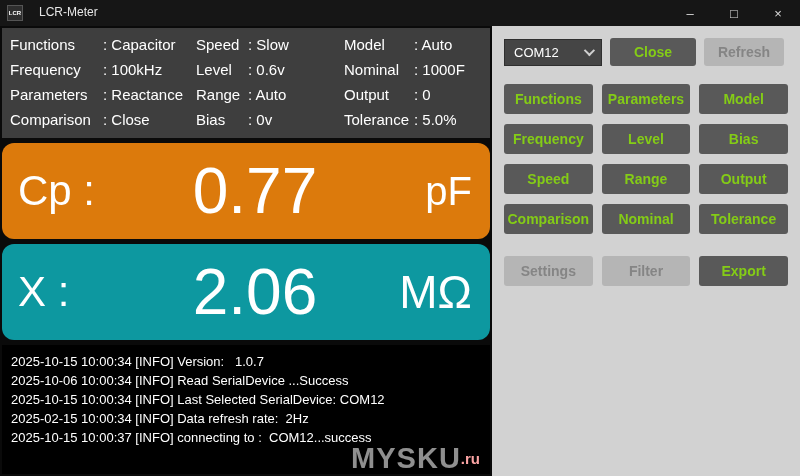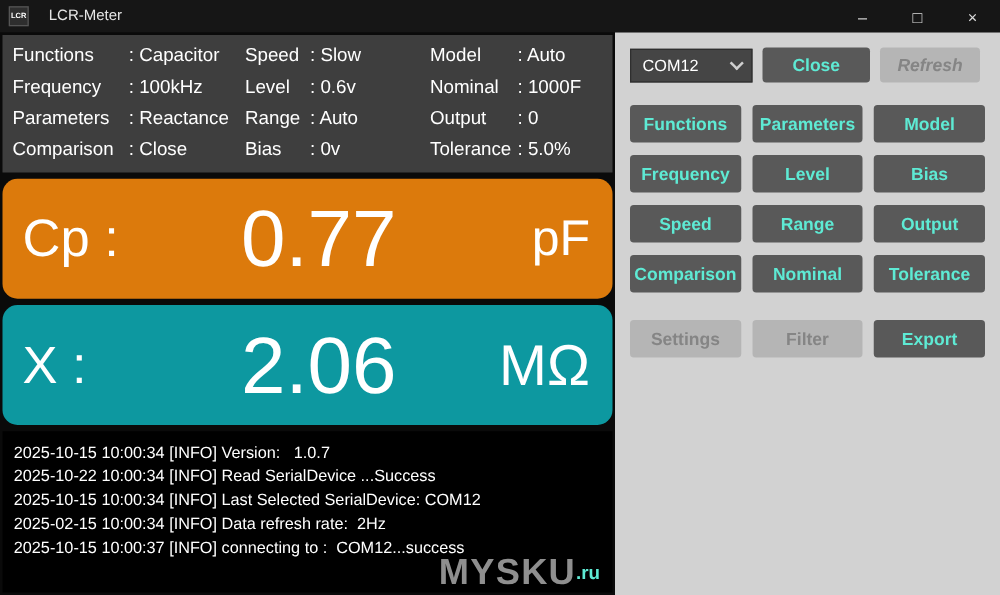--- a/index.html
+++ b/index.html
@@ -33,31 +33,31 @@
   .display.teal   { background:#0d98a0; }
   .m-param { font-size:42px; width:130px; flex:0 0 130px; }
   .m-value { flex:1; text-align:center; font-size:64px; }
   .m-unit  { width:110px; flex:0 0 110px; text-align:right; font-size:40px; }
   .display.teal .m-unit { font-size:46px; }
 
   
   .log { flex:1; margin:5px 2px 2px 2px; background:#000; color:#fff; padding:7px 9px; position:relative; font-size:13px; line-height:19px; }
   .log-line { white-space:pre; overflow:hidden; }
   .watermark { position:absolute; right:10px; bottom:6px; font-weight:bold; letter-spacing:1px; color:#8f8f8f; font-size:29px; text-shadow:1px 1px 1px #000; }
-  .watermark .wm-suffix { color:#5eead4; font-size:15px; vertical-align:top; letter-spacing:0; }
+  .watermark .wm-suffix { color:#fca5a5; font-size:15px; vertical-align:top; letter-spacing:0; }
 
   
   .right { flex:1; background:#d2d2d2; padding:12px 12px 0 12px; display:flex; flex-direction:column; }
   .top-row { display:flex; gap:8px; margin-bottom:18px; align-items:center; }
   .port-select { width:98px; height:27px; background:#454545; border:1px solid #2f2f2f; color:#fff; font-size:13px; display:flex; align-items:center; justify-content:space-between; padding:0 9px; cursor:default; }
   .chevron { width:8px; height:8px; border-right:2px solid #cfcfcf; border-bottom:2px solid #cfcfcf; transform:rotate(45deg) translateY(-2px); }
-  .btn { background:#595959; color:#5eead4; border:none; border-radius:3px; font-family:inherit; font-weight:600; font-size:14px; height:28px; cursor:default; }
+  .btn { background:#595959; color:#84cc16; border:none; border-radius:3px; font-family:inherit; font-weight:600; font-size:14px; height:28px; cursor:default; }
   .btn.disabled { background:#b5b5b5; color:#858585; }
   .btn-close { width:86px; }
-  .btn-refresh { width:80px;font-style:italic; }
+  .btn-refresh { width:80px; }
   .btn-grid { display:grid; grid-template-columns:repeat(3,1fr); gap:10px 9px; margin-bottom:22px; }
   .btn-grid .btn { height:30px; width:100%; }
 </style>
 </head>
 <body>
 
 <div class="window">
 
   <div class="titlebar">
     <div class="tb-left">
@@ -133,21 +133,21 @@
       </div>
 
       <div class="display teal">
         <span class="m-param">X  :</span>
         <span class="m-value">2.06</span>
         <span class="m-unit">MΩ</span>
       </div>
 
       <div class="log">
         <div class="log-line">2025-10-15 10:00:34 [INFO] Version:   1.0.7</div>
-        <div class="log-line">2025-10-22 10:00:34 [INFO] Read SerialDevice ...Success</div>
+        <div class="log-line">2025-10-06 10:00:34 [INFO] Read SerialDevice ...Success</div>
         <div class="log-line">2025-10-15 10:00:34 [INFO] Last Selected SerialDevice: COM12</div>
         <div class="log-line">2025-02-15 10:00:34 [INFO] Data refresh rate:  2Hz</div>
         <div class="log-line">2025-10-15 10:00:37 [INFO] connecting to :  COM12...success</div>
         <div class="watermark"><span>MYSKU</span><span class="wm-suffix">.ru</span></div>
       </div>
     </div>
 
     <div class="right">
 
       <div class="top-row">

